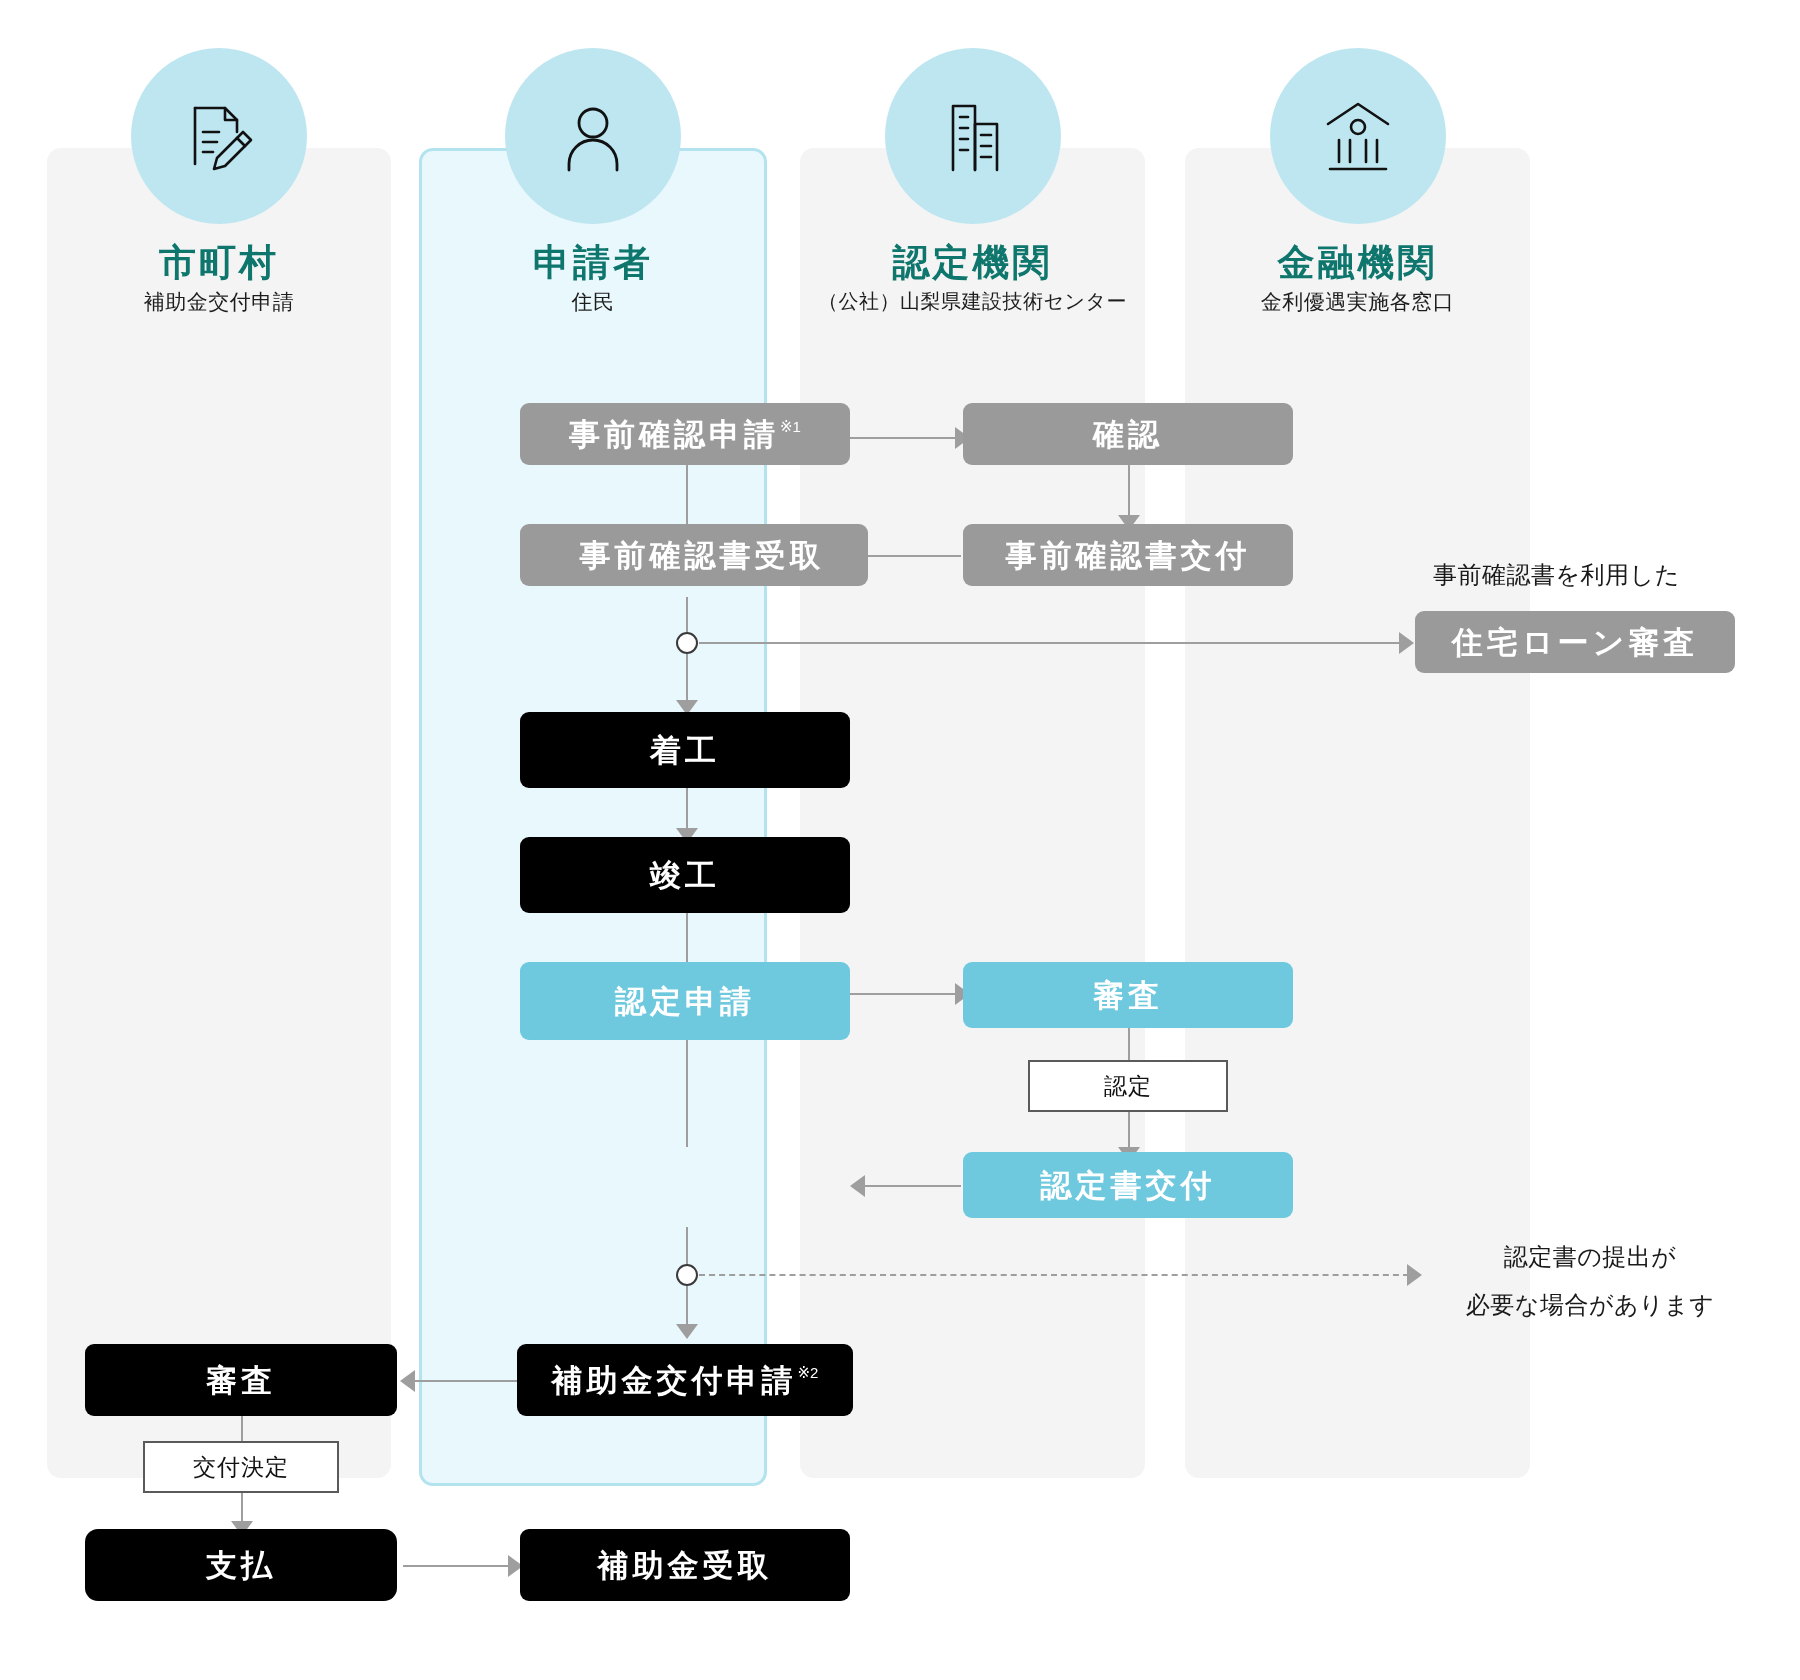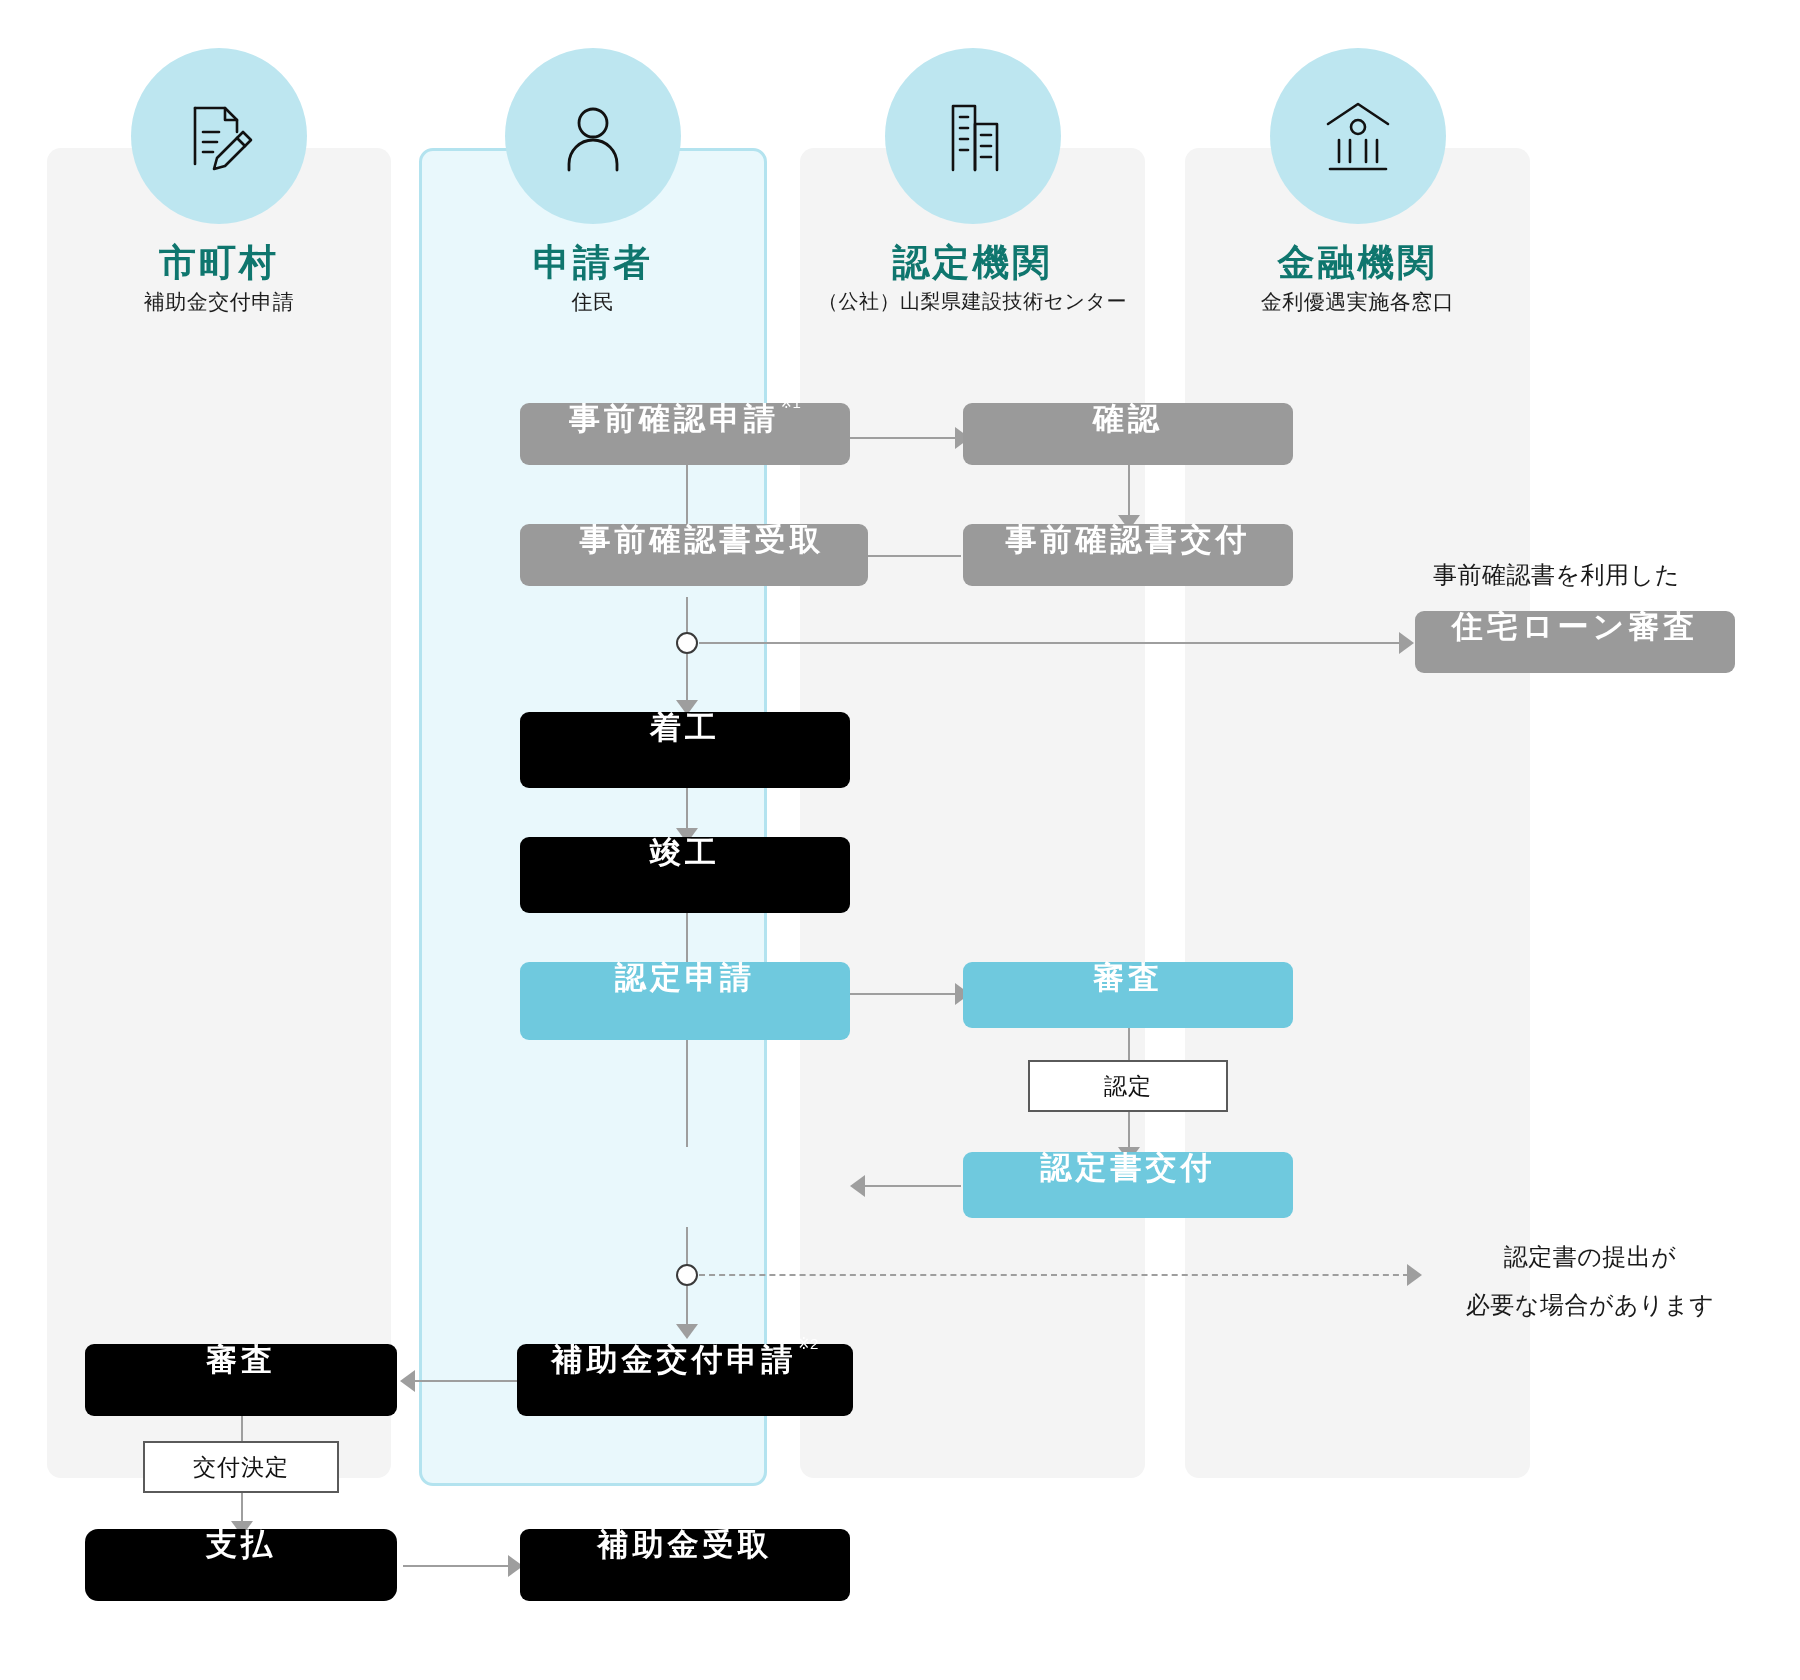--- a/index.html
+++ b/index.html
@@ -52,21 +52,21 @@
     color: #1d1d1d;
     white-space: nowrap;
     letter-spacing: 0.5px;
   }
 
   
   .box {
     position: absolute;
     border-radius: 9px;
     display: flex;
-    align-items: flex-start;
+    align-items: center;
     justify-content: center;
     font-weight: bold;
     font-size: 31px;
     letter-spacing: 4px;
     color: #ffffff;
     text-align: center;
     line-height: 1;
   }
   .box .sup {
     font-size: 15px;

